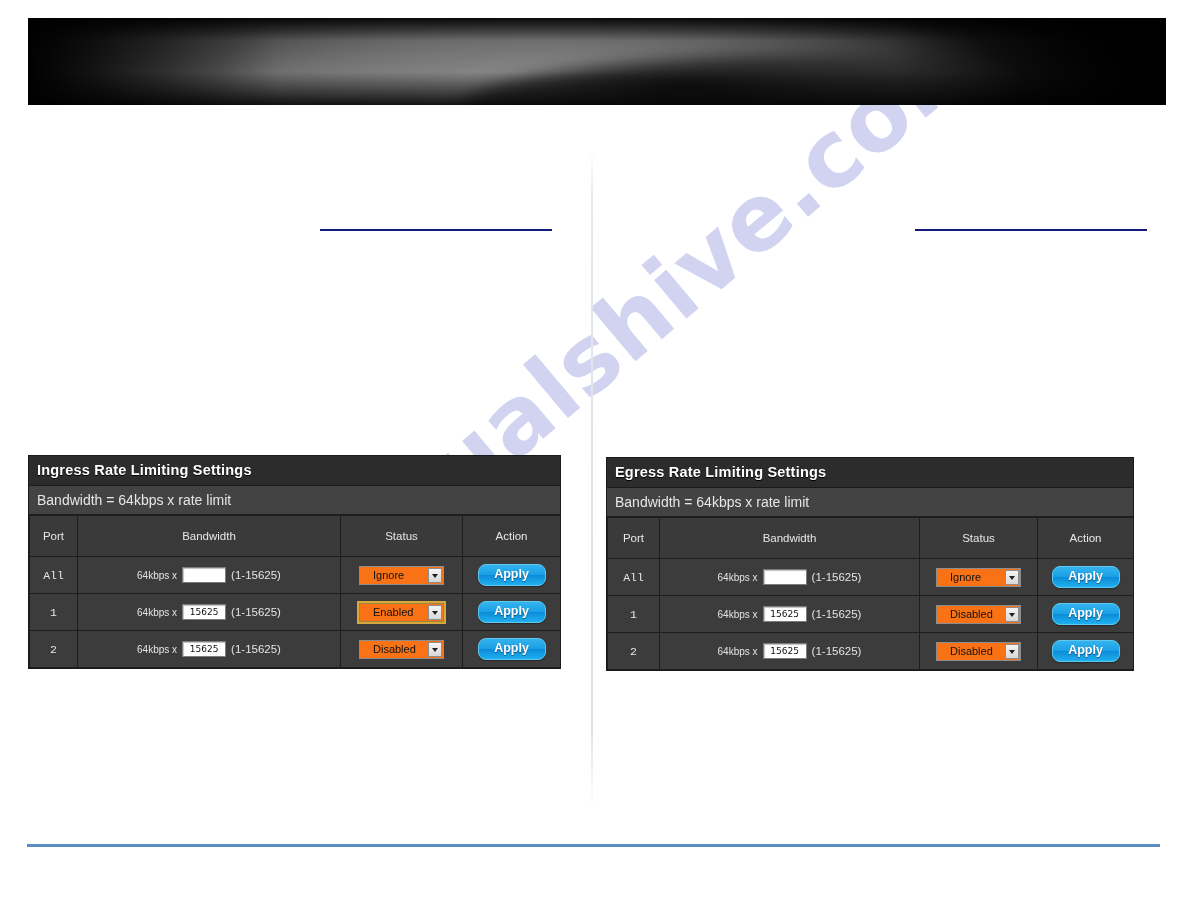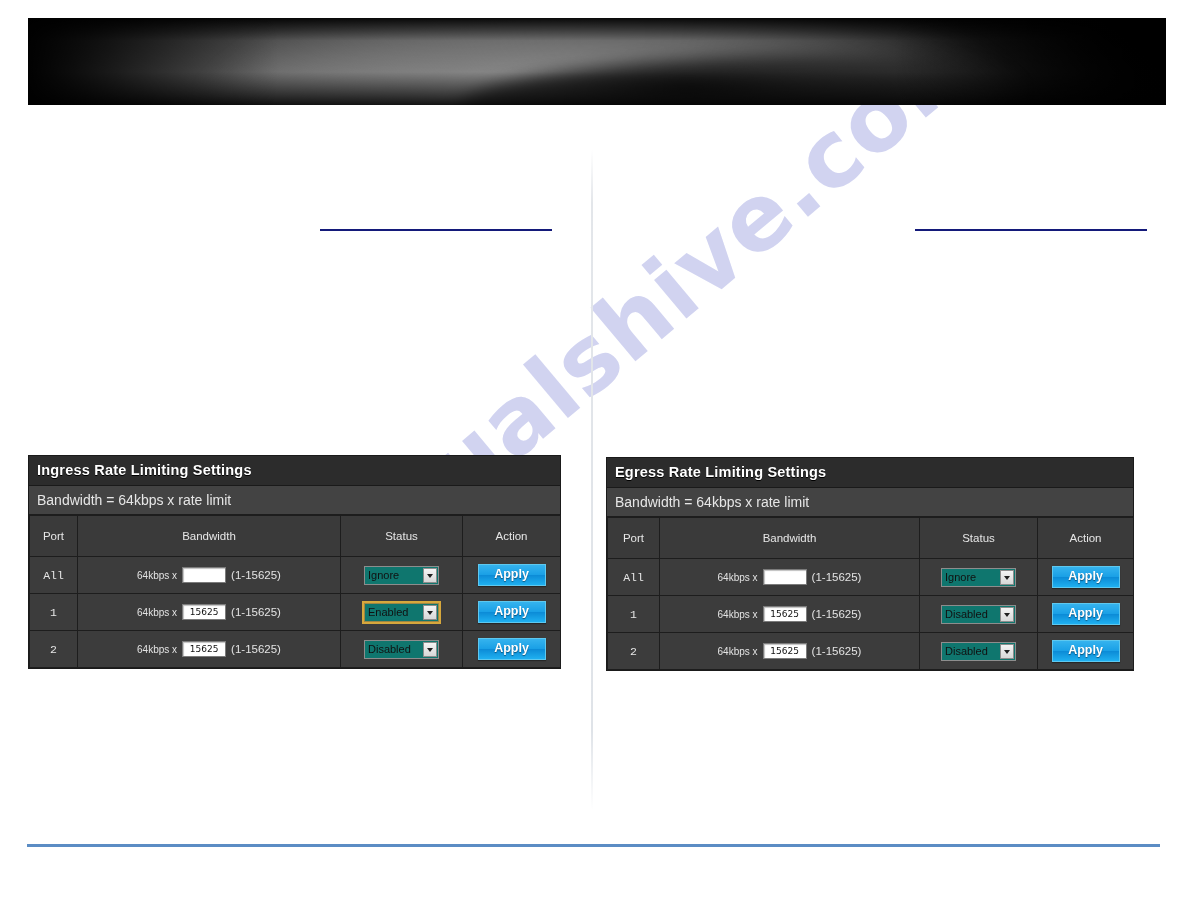--- a/index.html
+++ b/index.html
@@ -203,25 +203,25 @@
     line-height: 14px;
     text-align: center;
     padding: 0 2px;
     box-shadow: inset 1px 1px 1px rgba(0,0,0,.25);
   }
 
   
   .sel {
     display: inline-flex;
     align-items: center;
-    background: #0f766e;
+    background: #f97316;
     border: 1px solid #8d8d8d;
     box-sizing: border-box;
     height: 19px;
-    padding: 0 1px 0 3px;
+    padding: 0 1px 0 13px;
     font-size: 11px;
     color: #111;
   }
   .sel.focus {
     outline: 2px solid #d7a83c;
     outline-offset: 0px;
     border-color: #9c8646;
   }
   .sel .sel-text {
     display: inline-block;
@@ -252,21 +252,21 @@
     border-left: 3px solid transparent;
     border-right: 3px solid transparent;
     border-top: 4px solid #202020;
   }
 
   
   .btn-apply {
     display: inline-block;
     min-width: 48px;
     padding: 2px 9px 3px 9px;
-    border-radius: 0;
+    border-radius: 8px;
     border: 1px solid #5ec8ef;
     background: linear-gradient(180deg, #35b3ee 0%, #1aa0e6 48%, #0b8ad6 50%, #1fb0f0 100%);
     color: #ffffff;
     font-size: 12.5px;
     font-weight: bold;
     text-shadow: 0 1px 1px rgba(0,0,0,.45);
     box-shadow: 0 1px 1px rgba(0,0,0,.35);
     line-height: 15px;
     cursor: pointer;
   }

